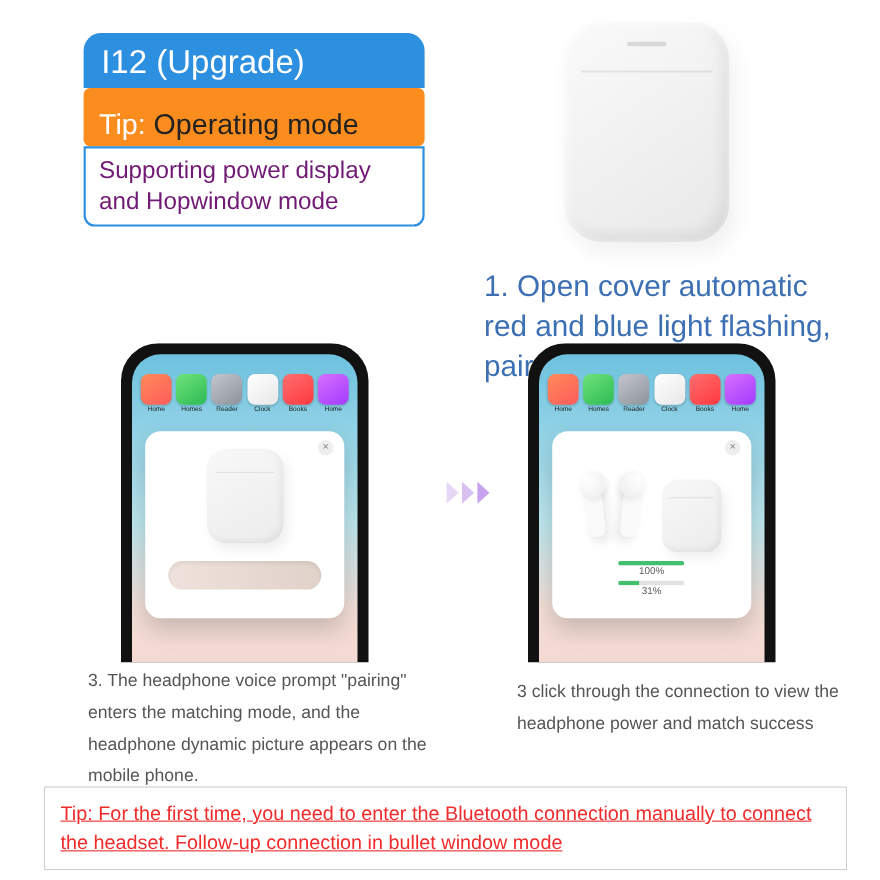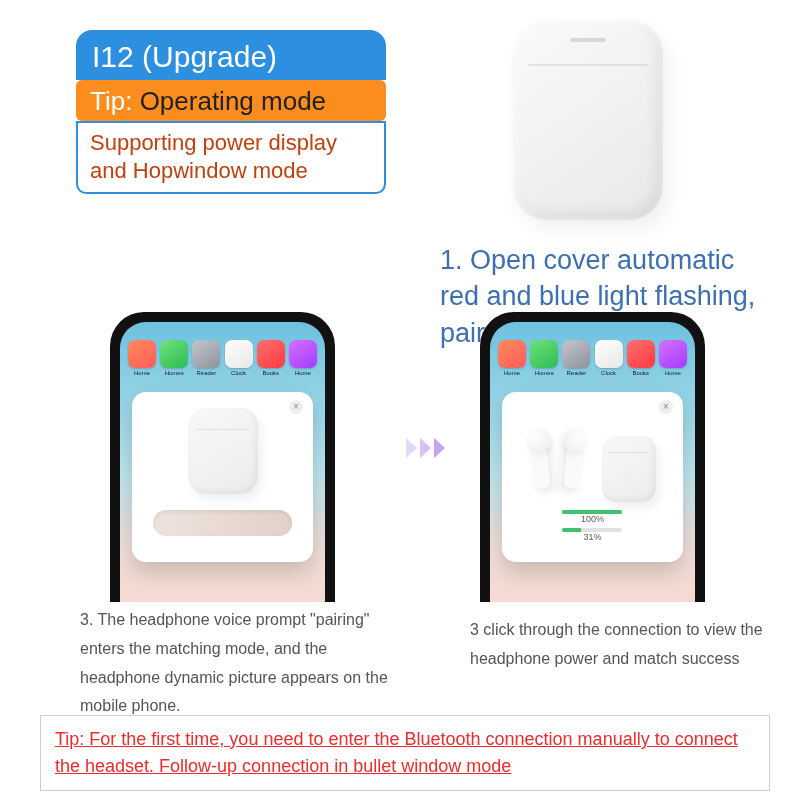--- a/index.html
+++ b/index.html
@@ -21,29 +21,29 @@
     background: #2c8fe0;
     color: #ffffff;
     font-size: 30px;
     padding: 10px 32px 6px 16px;
     border-radius: 16px 16px 0 0;
   }
   .tip-band {
     background: #fb8c1e;
     color: #ffffff;
     font-size: 26px;
-    padding: 6px 14px 4px 14px;
+    padding: 18px 14px 4px 14px;
     border-radius: 6px;
   }
   .tip-band .white { color: #ffffff; }
   .tip-band .black { color: #222; }
   .sub-band {
     background: #ffffff;
     border: 2px solid #2c8fe0;
-    color: #c2410c;
+    color: #701a75;
     font-size: 22px;
     padding: 6px 16px 8px 12px;
     border-radius: 0 0 10px 10px;
     line-height: 1.25;
   }
 
   .case-box {
     position: absolute;
     left: 498px;
     top: 20px;

